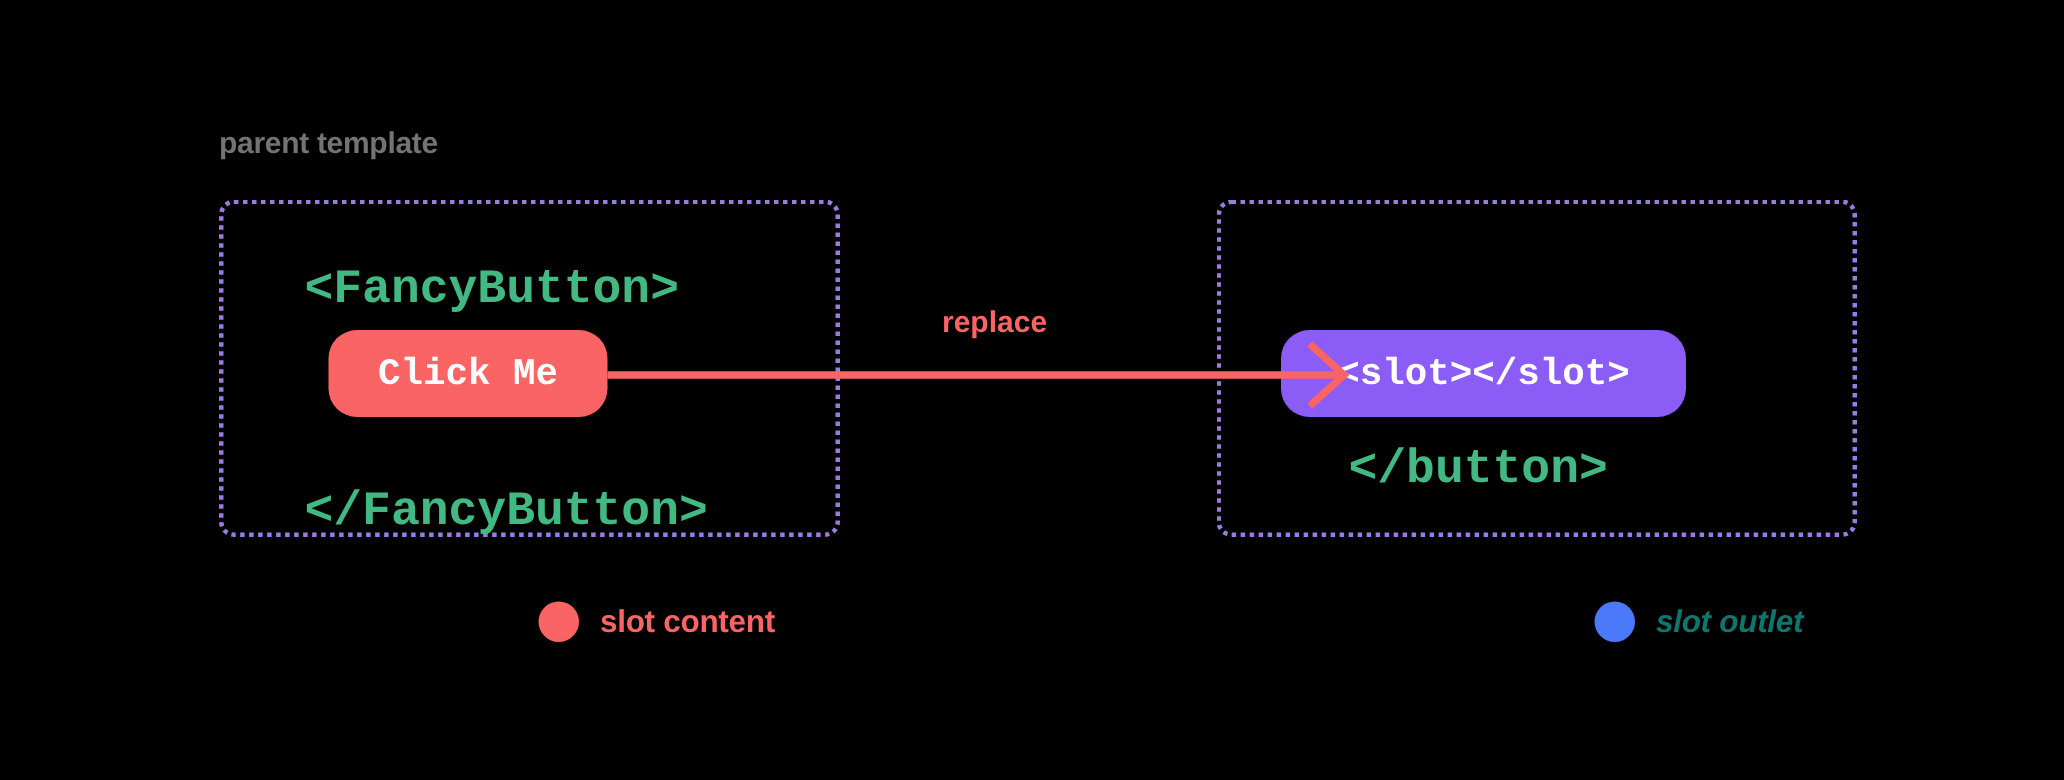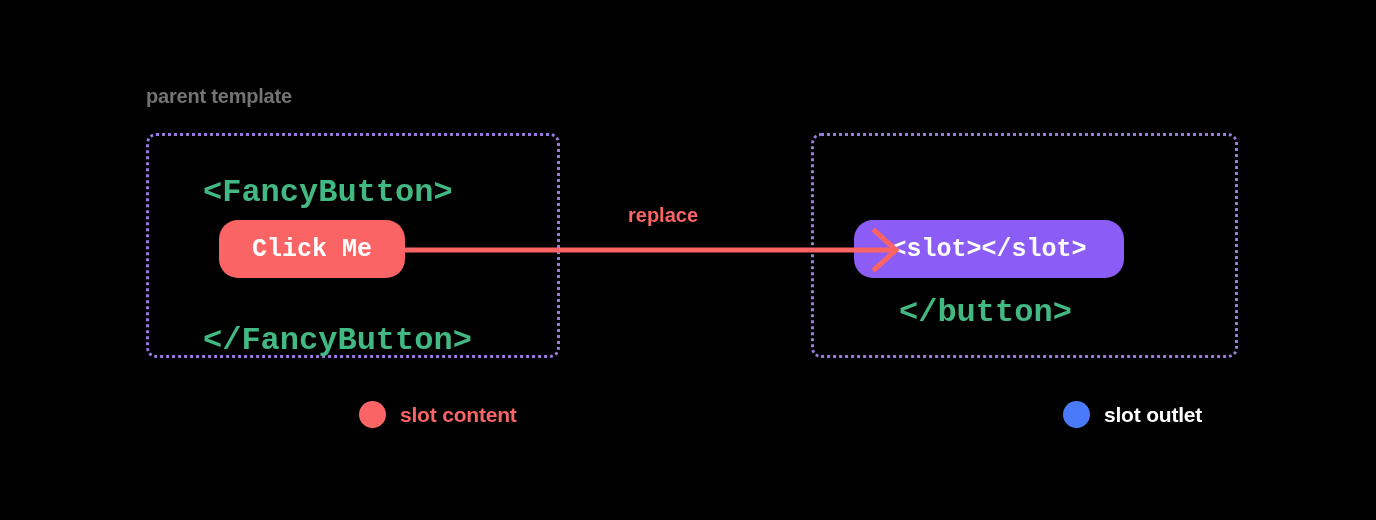--- a/index.html
+++ b/index.html
@@ -100,21 +100,21 @@
   #dot-outlet  { background:#4A7AFA; }
 
   .legend-text {
     font-family:"Liberation Sans", sans-serif;
     font-weight:bold;
     font-size:21px;
     letter-spacing:-0.2px;
     white-space:nowrap;
   }
   #text-content { color:#FB6464; }
-  #text-outlet  { color:#ffffff; }
+  #text-outlet  { color:#0f766e;font-style:italic; }
 </style>
 </head>
 <body>
 
 <div id="stage">
 
   <div class="panel-label" id="label-parent">parent template</div>
 
   <div class="code-box" id="box-parent"></div>
 

